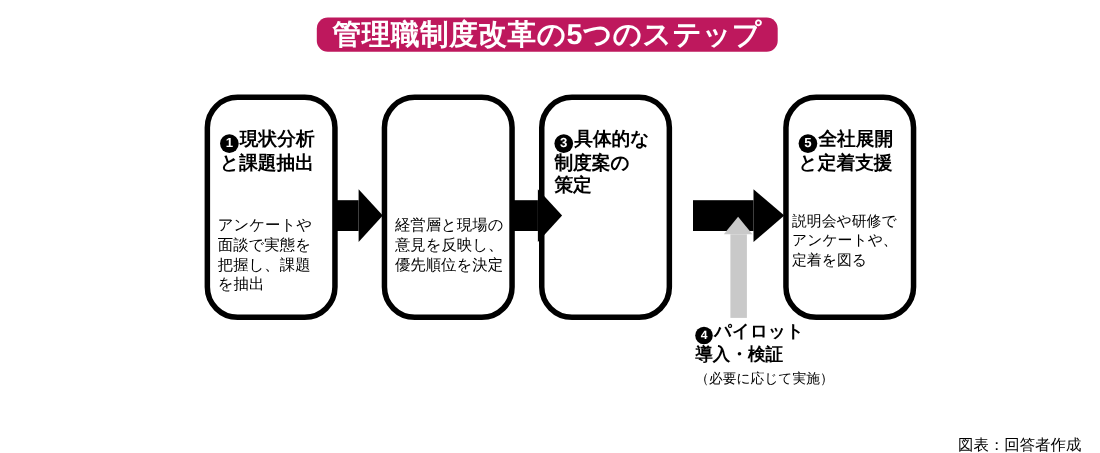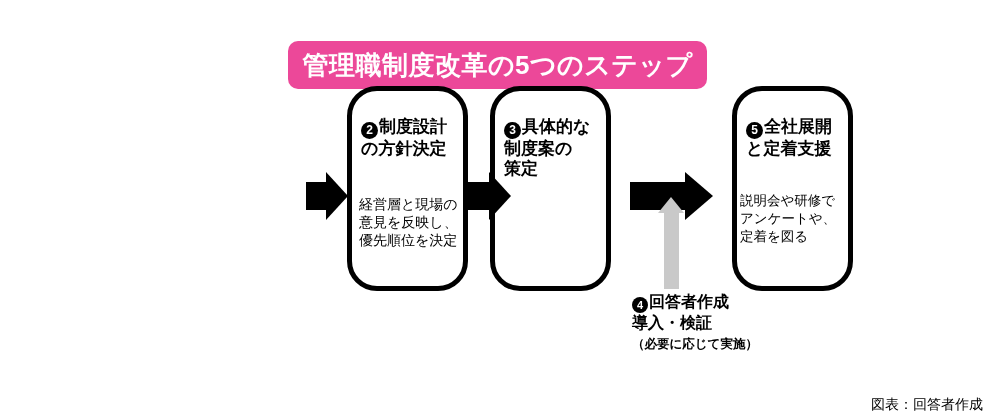--- a/index.html
+++ b/index.html
@@ -13,24 +13,24 @@
     width: 1000px;
     height: 412px;
     background: #ffffff;
     overflow: hidden;
   }
 
   
   .banner {
     position: absolute;
     left: 288px; top: 16px;
-    width: 419px; height: 48px;
-    background: #ec4899;
+    width: 419px; height: 31px;
+    background: #be185d;
     border-radius: 10px;
-    display: flex; align-items: center; justify-content: center; margin-top: 25px;
+    display: flex; align-items: center; justify-content: center;
   }
   .banner span {
     color: #ffffff;
     font-size: 26px;
     font-weight: bold;
     white-space: pre;
     letter-spacing: 0.5px;
   }
 
   
@@ -39,21 +39,21 @@
     top: 86px;
     width: 121px; height: 205px;
     background: #ffffff;
     border: 5px solid #000000;
     border-radius: 30px;
     z-index: 1;
   }
   .box1 { left: 186px; }
   .box2 { left: 347px; }
   .box3 { left: 490px; }
-  .box5 { left: 732px; }
+  .box5 { left: 712px; }
 
   .box-title {
     position: absolute;
     left: 9px; top: 26px; right: 2px;
     font-size: 17px;
     font-weight: bold;
     line-height: 20px;
   }
   .title-text { white-space: pre; }
 
@@ -126,21 +126,21 @@
   .pilot-label { position: absolute; left: 632px; top: 292px; }
   .pilot-title {
     font-size: 16px;
     font-weight: bold;
     line-height: 20px;
   }
   .pilot-title .num-circle { width: 16px; height: 16px; line-height: 16px; font-size: 11px; }
   .pilot-note {
     margin-top: 3px;
     font-size: 12.5px;
-    font-weight: bold;
+    font-weight: normal;
     white-space: pre;
     text-align: center;
   }
 
   
   .attribution {
     position: absolute;
     right: 17px; top: 396px;
     font-size: 14px;
     white-space: pre;
@@ -148,31 +148,37 @@
 </style>
 </head>
 <body>
 
 <div class="canvas">
 
   <div class="banner">
     <span>管理職制度改革の5つのステップ</span>
   </div>
 
+  <div class="step-box box1">
+    <div class="box-title">
+      <span class="num-circle">1</span><span class="title-text">現状分析
+と課題抽出</span>
+    </div>
+    <div class="box-body">アンケートや
+面談で実態を
+把握し、課題
+を抽出</div>
+  </div>
 
   <div class="harrow arrow1">
     <div class="shaft"></div>
     <div class="head"></div>
   </div>
 
   <div class="step-box box2">
-    <div class="box-title">
-      <span class="num-circle">2</span><span class="title-text">制度設計
-の方針決定</span>
-    </div>
     <div class="box-body">経営層と現場の
 意見を反映し、
 優先順位を決定</div>
   </div>
 
   <div class="harrow arrow2">
     <div class="shaft"></div>
     <div class="head"></div>
   </div>
 
@@ -199,21 +205,21 @@
 定着を図る</div>
   </div>
 
   <div class="gray-arrow">
     <div class="ghead"></div>
     <div class="gshaft"></div>
   </div>
 
   <div class="pilot-label">
     <div class="pilot-title">
-      <span class="num-circle">4</span><span class="title-text">回答者作成
+      <span class="num-circle">4</span><span class="title-text">パイロット
 導入・検証</span>
     </div>
     <div class="pilot-note">（必要に応じて実施）</div>
   </div>
 
   <div class="attribution">図表：回答者作成</div>
 
 </div>
 
 </body></html>

